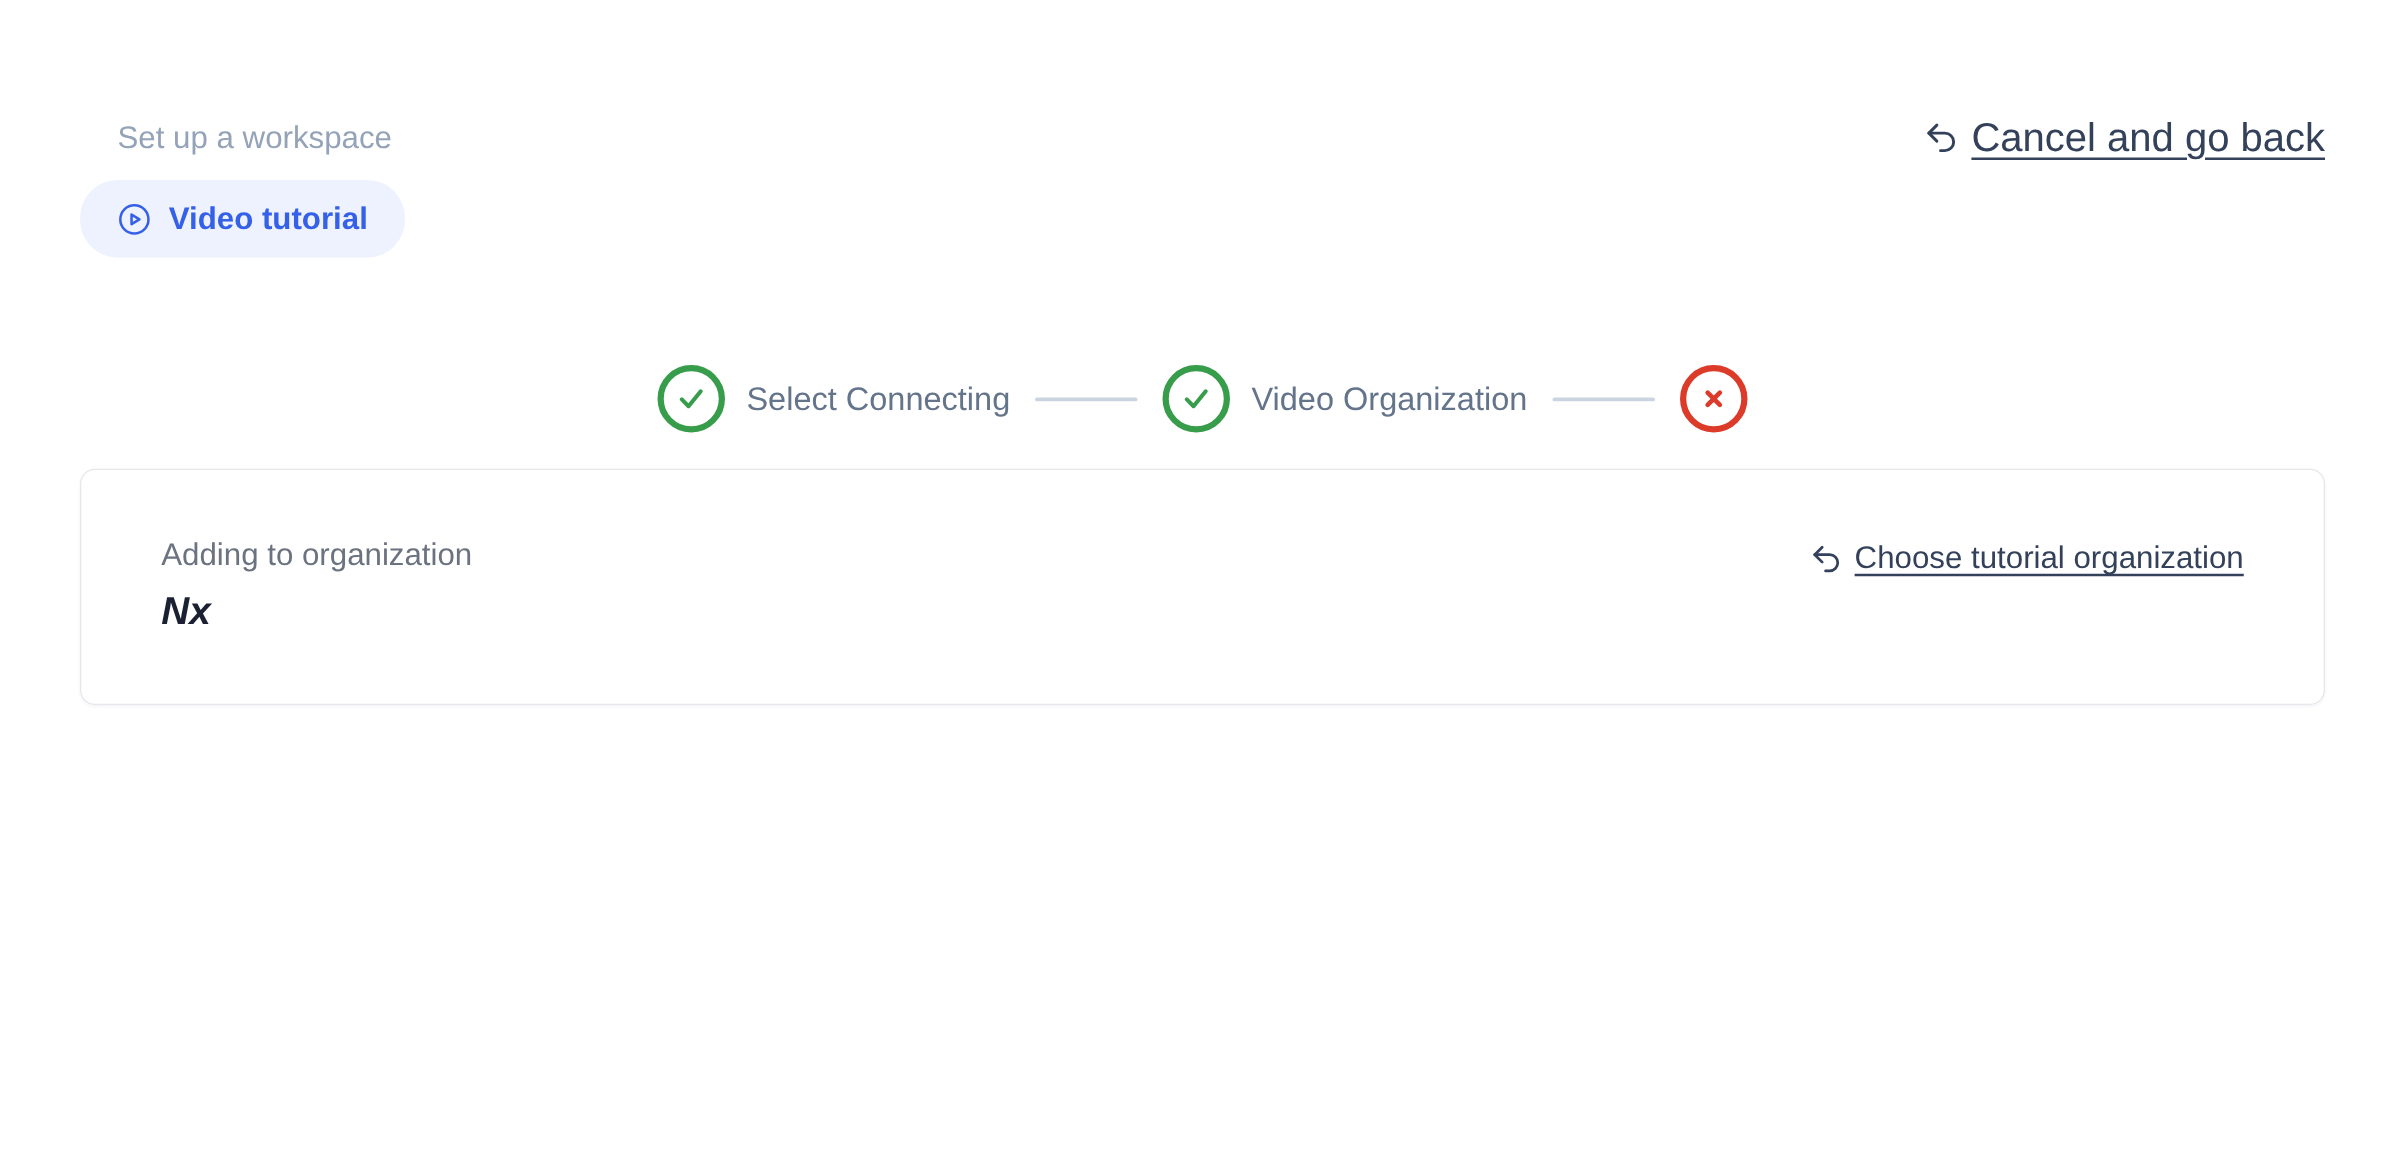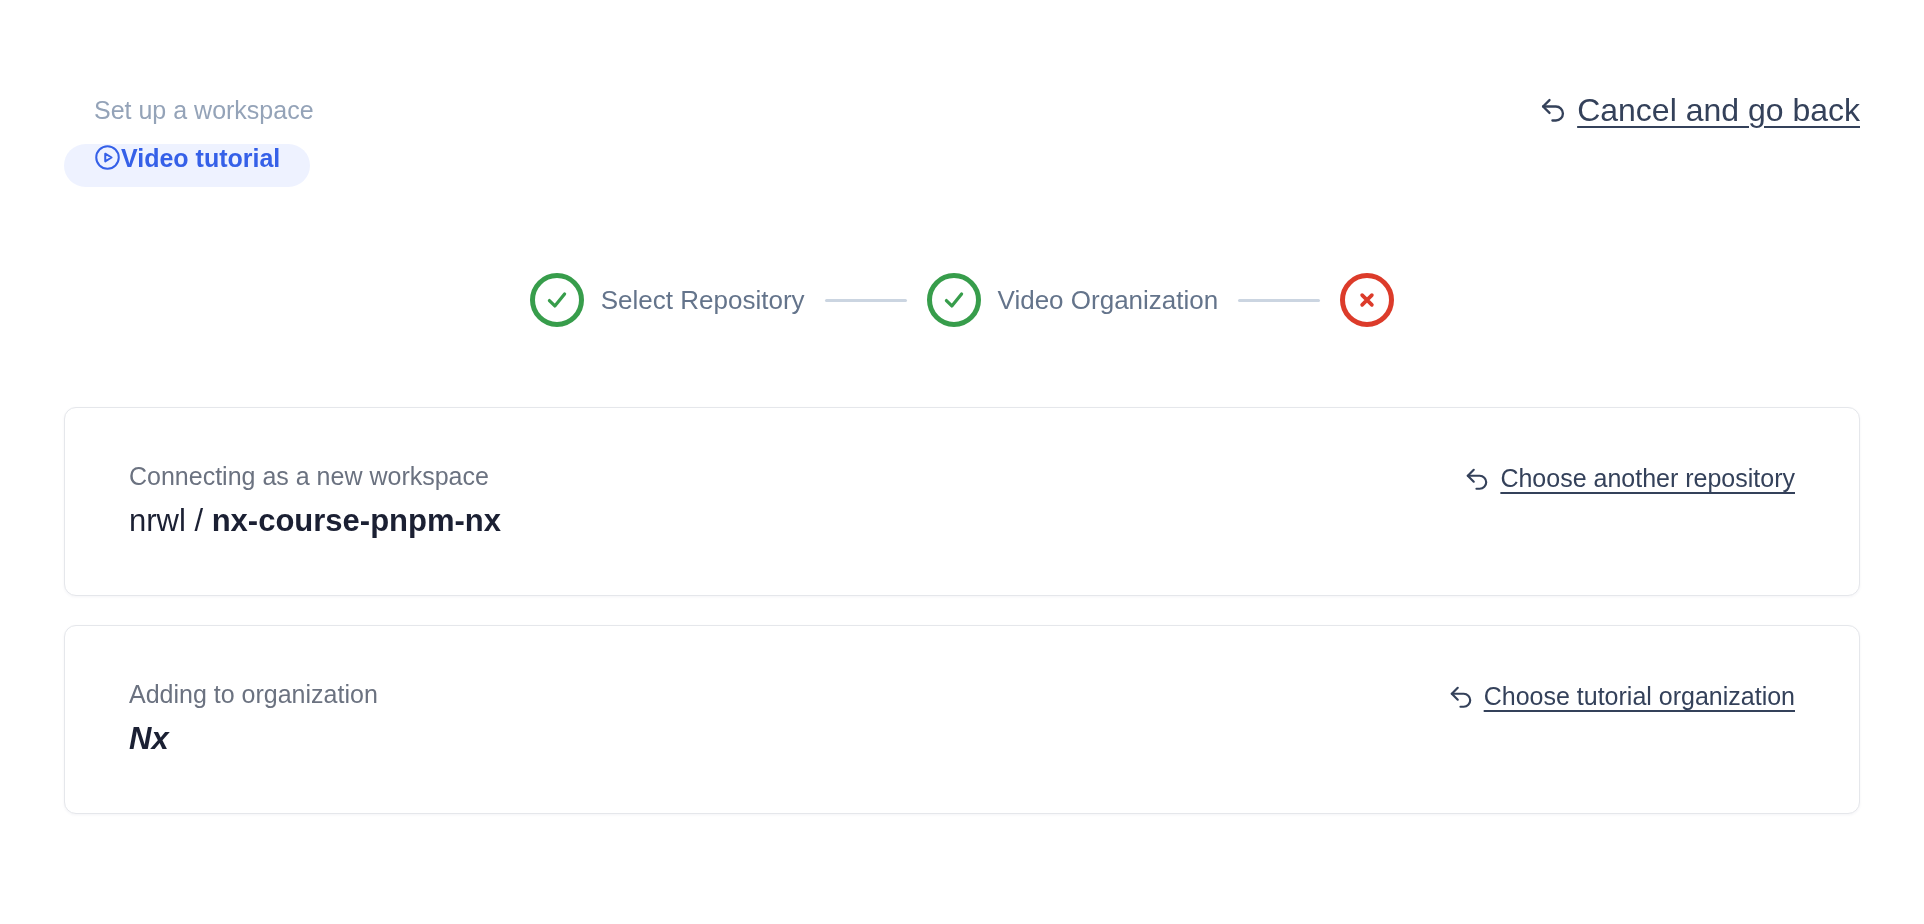--- a/index.html
+++ b/index.html
@@ -32,25 +32,25 @@
 
   .header-row2 {
     margin-top: 16px;
     display: flex; align-items: center; gap: 32px;
   }
   .page-title {
     font-size: 49px; font-weight: 700; letter-spacing: -1px;
     color: #151b2e;
   }
   .video-pill {
-    display: inline-flex; 
+    display: inline-flex; align-items: center; gap: 14px;
     background: var(--accent_soft, #eef2ff);
     color: var(--accent, #3560e8);
     border: none; border-radius: 30px;
-    height: 43px; padding: 0 30px;
+    height: 62px; padding: 0 30px;
     font-size: 25px; font-weight: 700;
     font-family: "Liberation Sans", sans-serif;
     cursor: pointer;
   }
   .video-pill svg { width: 27px; height: 27px; stroke: var(--accent, #3560e8); }
 
   
   .stepper {
     margin-top: 86px;
     display: flex; justify-content: center; align-items: center; gap: 20px;
@@ -125,21 +125,21 @@
   </div>
 
   <div class="stepper">
 
     <div class="step">
       <span class="step-circle success">
         <svg viewBox="0 0 24 24" fill="none" stroke-width="3" stroke-linecap="round" stroke-linejoin="round">
           <path d="M5 12.5 L10 17.5 L19 6.5"></path>
         </svg>
       </span>
-      <span class="step-label">Select Repository</span>
+      <span class="step-label">Select Connecting</span>
     </div>
 
     <div class="connector"></div>
 
     <div class="step">
       <span class="step-circle success">
         <svg viewBox="0 0 24 24" fill="none" stroke-width="3" stroke-linecap="round" stroke-linejoin="round">
           <path d="M5 12.5 L10 17.5 L19 6.5"></path>
         </svg>
       </span>
@@ -151,35 +151,20 @@
     <div class="step">
       <span class="step-circle error">
         <svg viewBox="0 0 24 24" fill="none" stroke-width="3.4" stroke-linecap="round" stroke-linejoin="round">
           <path d="M7.5 7.5 L16.5 16.5 M16.5 7.5 L7.5 16.5"></path>
         </svg>
       </span>
     </div>
 
   </div>
 
-  <div class="card card-repo">
-    <div>
-      <div class="card-label">Connecting as a new workspace</div>
-      <div class="card-value">
-        <span class="owner-part">nrwl / </span><span class="repo-part">nx-course-pnpm-nx</span>
-      </div>
-    </div>
-    <a class="card-link" href="#">
-      <svg viewBox="0 0 24 24" fill="none" stroke-width="2" stroke-linecap="round" stroke-linejoin="round">
-        <path d="M9 14.5 L3.5 9 L9 3.5"></path>
-        <path d="M3.5 9 H14.5 a6 6 0 0 1 0 12 h-3"></path>
-      </svg>
-      <span class="link-text">Choose another repository</span>
-    </a>
-  </div>
 
   <div class="card card-org">
     <div>
       <div class="card-label">Adding to organization</div>
       <div class="card-value org-name">Nx</div>
     </div>
     <a class="card-link" href="#">
       <svg viewBox="0 0 24 24" fill="none" stroke-width="2" stroke-linecap="round" stroke-linejoin="round">
         <path d="M9 14.5 L3.5 9 L9 3.5"></path>
         <path d="M3.5 9 H14.5 a6 6 0 0 1 0 12 h-3"></path>

